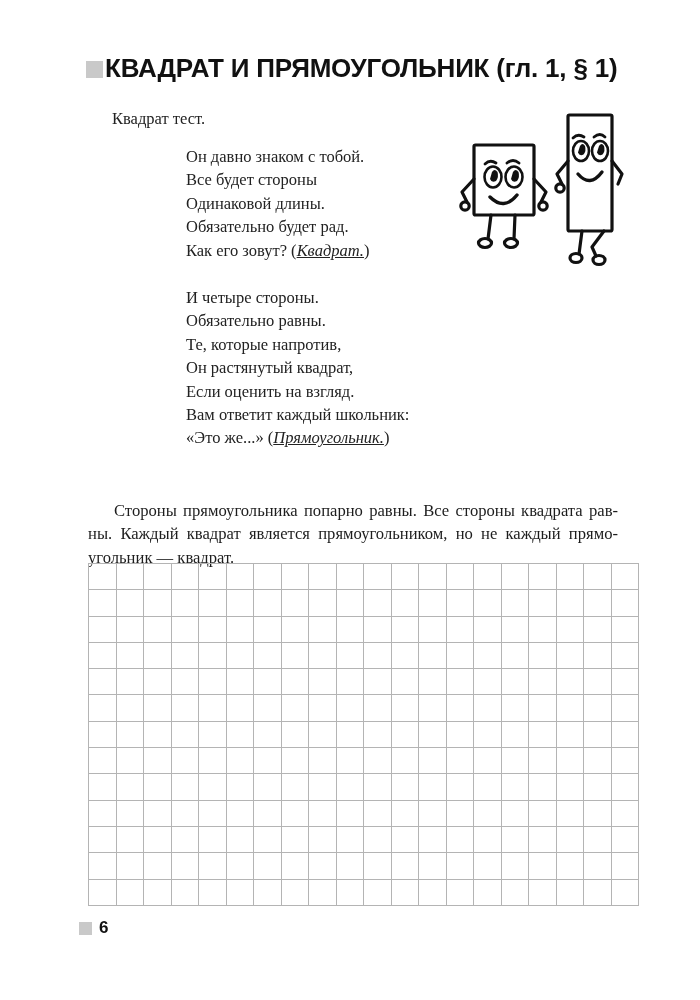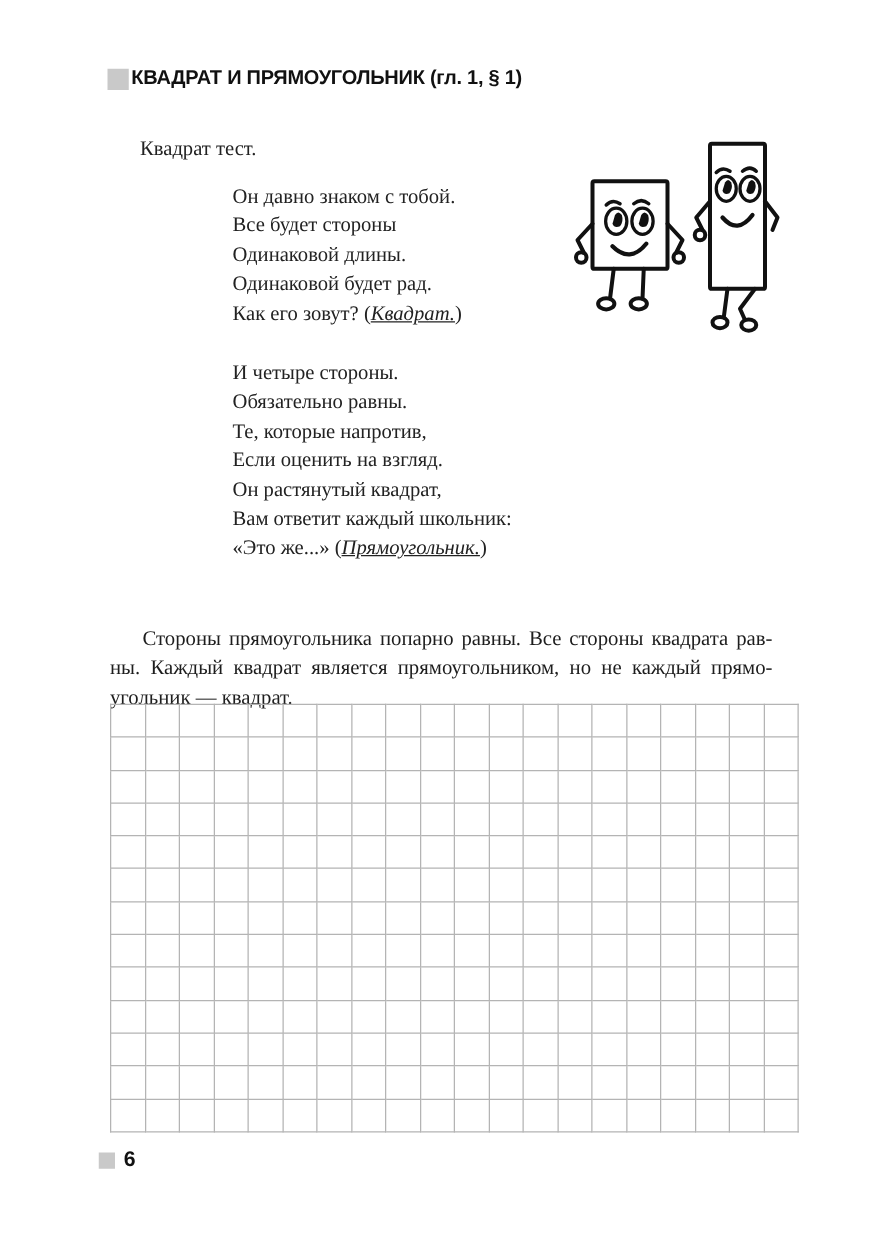--- a/index.html
+++ b/index.html
@@ -37,21 +37,21 @@
     height: 17px;
     background: #c9c9c9;
     display: inline-block;
     flex: 0 0 auto;
     margin-right: 2px;
     margin-top: 2px;
   }
   .heading-text {
     font-family: "Liberation Sans", "DejaVu Sans", sans-serif;
     font-weight: bold;
-    font-size: 16px;
+    font-size: 26px;
     letter-spacing: -0.2px;
     white-space: nowrap;
     color: #111111;
   }
 
   
   .intro {
     position: absolute;
     left: 112px;
     top: 108px;
@@ -144,30 +144,30 @@
     <span class="heading-bullet"></span>
     <span class="heading-text">КВАДРАТ И ПРЯМОУГОЛЬНИК (гл. 1, § 1)</span>
   </div>
 
   <div class="intro">Квадрат тест.</div>
 
   <div class="poem poem-1">
     <div>Он давно знаком с тобой.</div>
     <div>Все будет стороны</div>
     <div>Одинаковой длины.</div>
-    <div>Одинаковой будет рад.</div>
+    <div>Обязательно будет рад.</div>
     <div><span>Как его зовут? (</span><span class="answer">Квадрат.</span><span>)</span></div>
   </div>
 
   <div class="poem poem-2">
     <div>И четыре стороны.</div>
     <div>Обязательно равны.</div>
     <div>Те, которые напротив,</div>
+    <div>Он растянутый квадрат,</div>
     <div>Если оценить на взгляд.</div>
-    <div>Он растянутый квадрат,</div>
     <div>Вам ответит каждый школьник:</div>
     <div><span>«Это же...» (</span><span class="answer">Прямоугольник.</span><span>)</span></div>
   </div>
 
   <div class="figures">
     <svg width="172" height="172" viewBox="0 0 172 172">
       <g fill="none" stroke="#111" stroke-width="3.2" stroke-linecap="round" stroke-linejoin="round">
 
         <rect x="22" y="41" width="60" height="70" rx="1.5"></rect>
 

